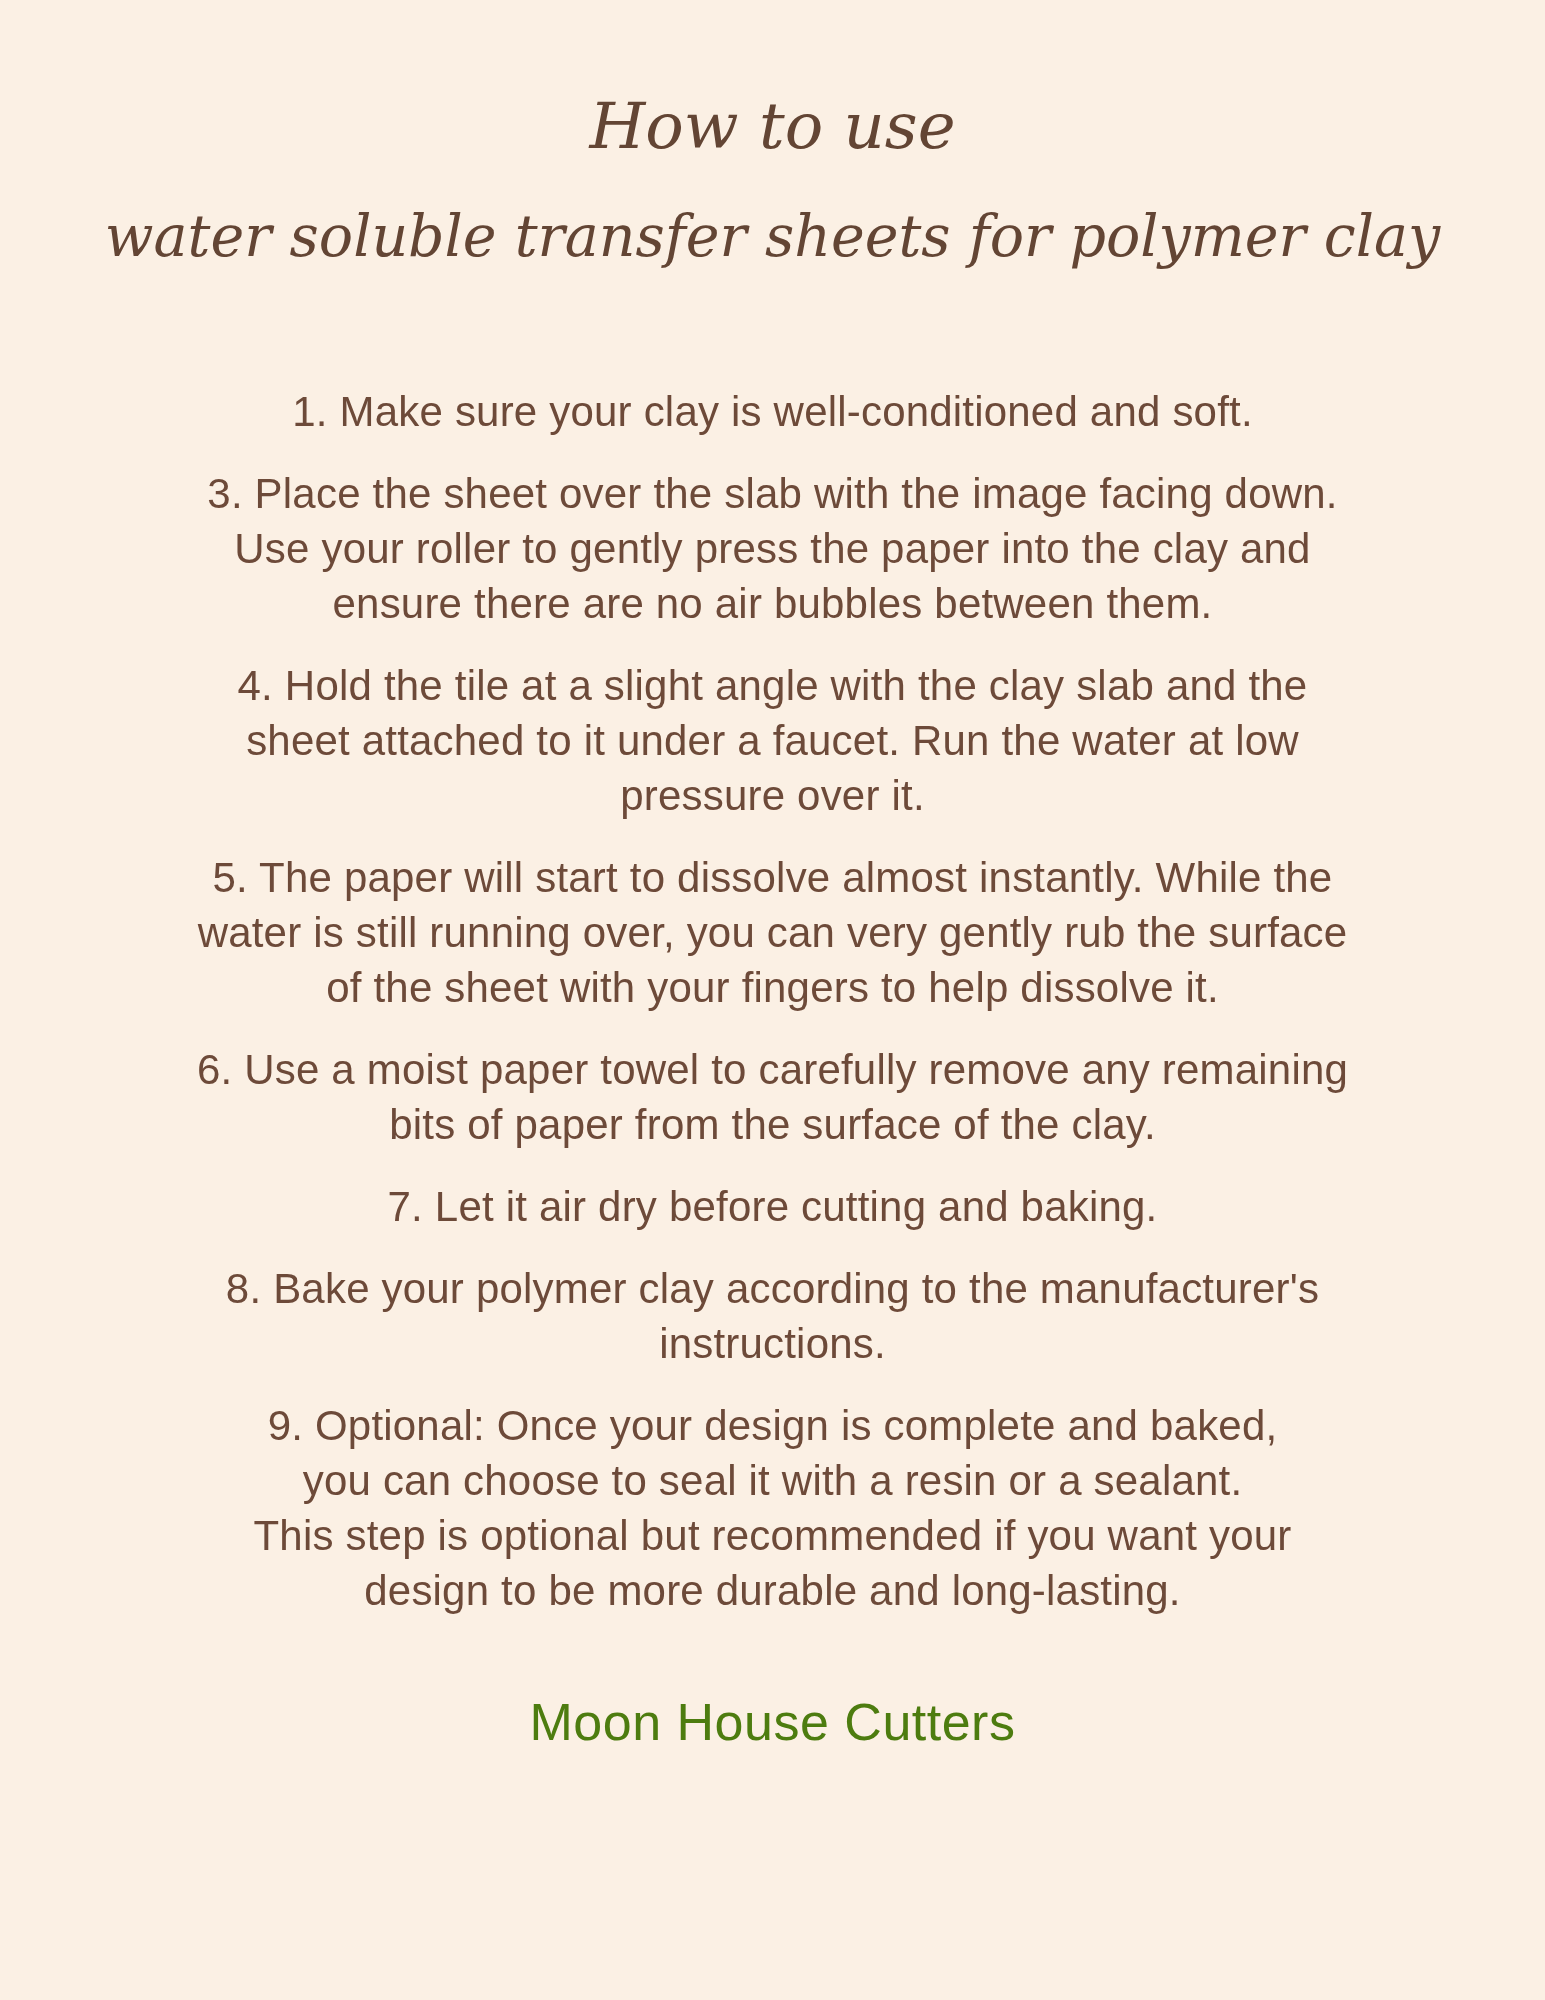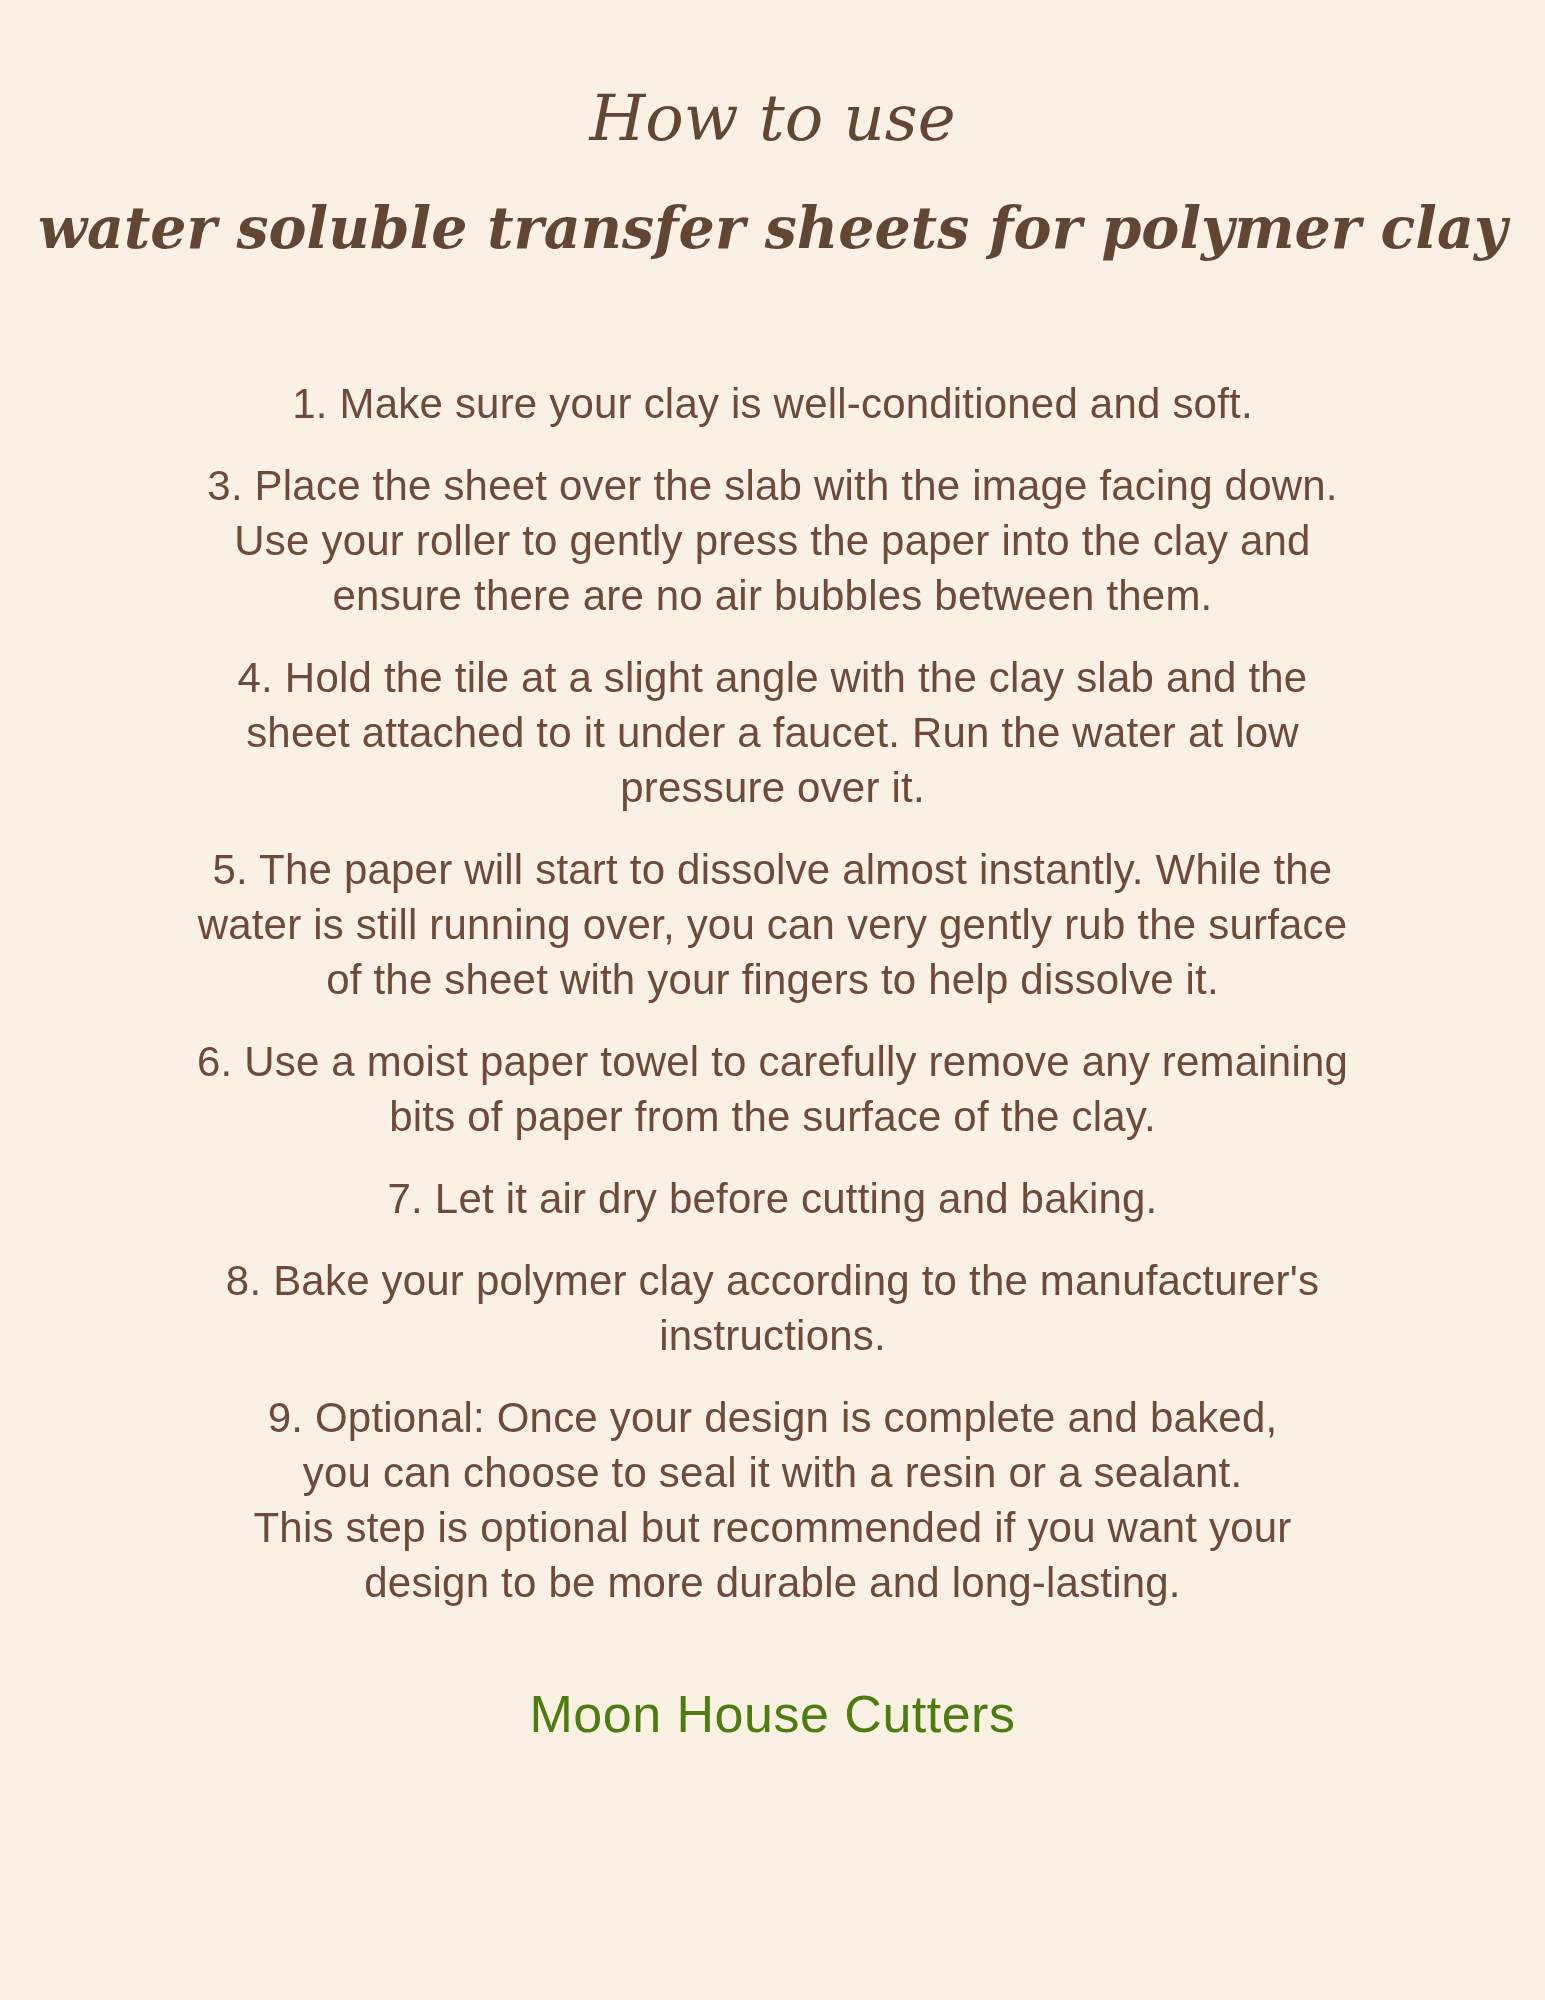--- a/index.html
+++ b/index.html
@@ -16,31 +16,30 @@
     text-align: center;
     overflow: hidden;
     padding-top: 70px;
     font-family: "Liberation Sans", sans-serif;
   }
   .title-script {
     font-family: "DejaVu Serif", serif;
     font-style: italic;
     font-weight: 400;
     color: #634534;
-    margin: 0;
+    margin: 8px;
   }
   .title-line1 {
     font-size: 64px;
     line-height: 96px;
   }
   .title-line2 {
     font-size: 57px;
     line-height: 96px;
     margin-top: 14px;
-    font-weight: bold;
   }
   .steps {
     list-style: none;
     margin: 100px auto 0;
     padding: 0;
     width: 1400px;
     display: flex;
     flex-direction: column;
     gap: 27px;
   }

